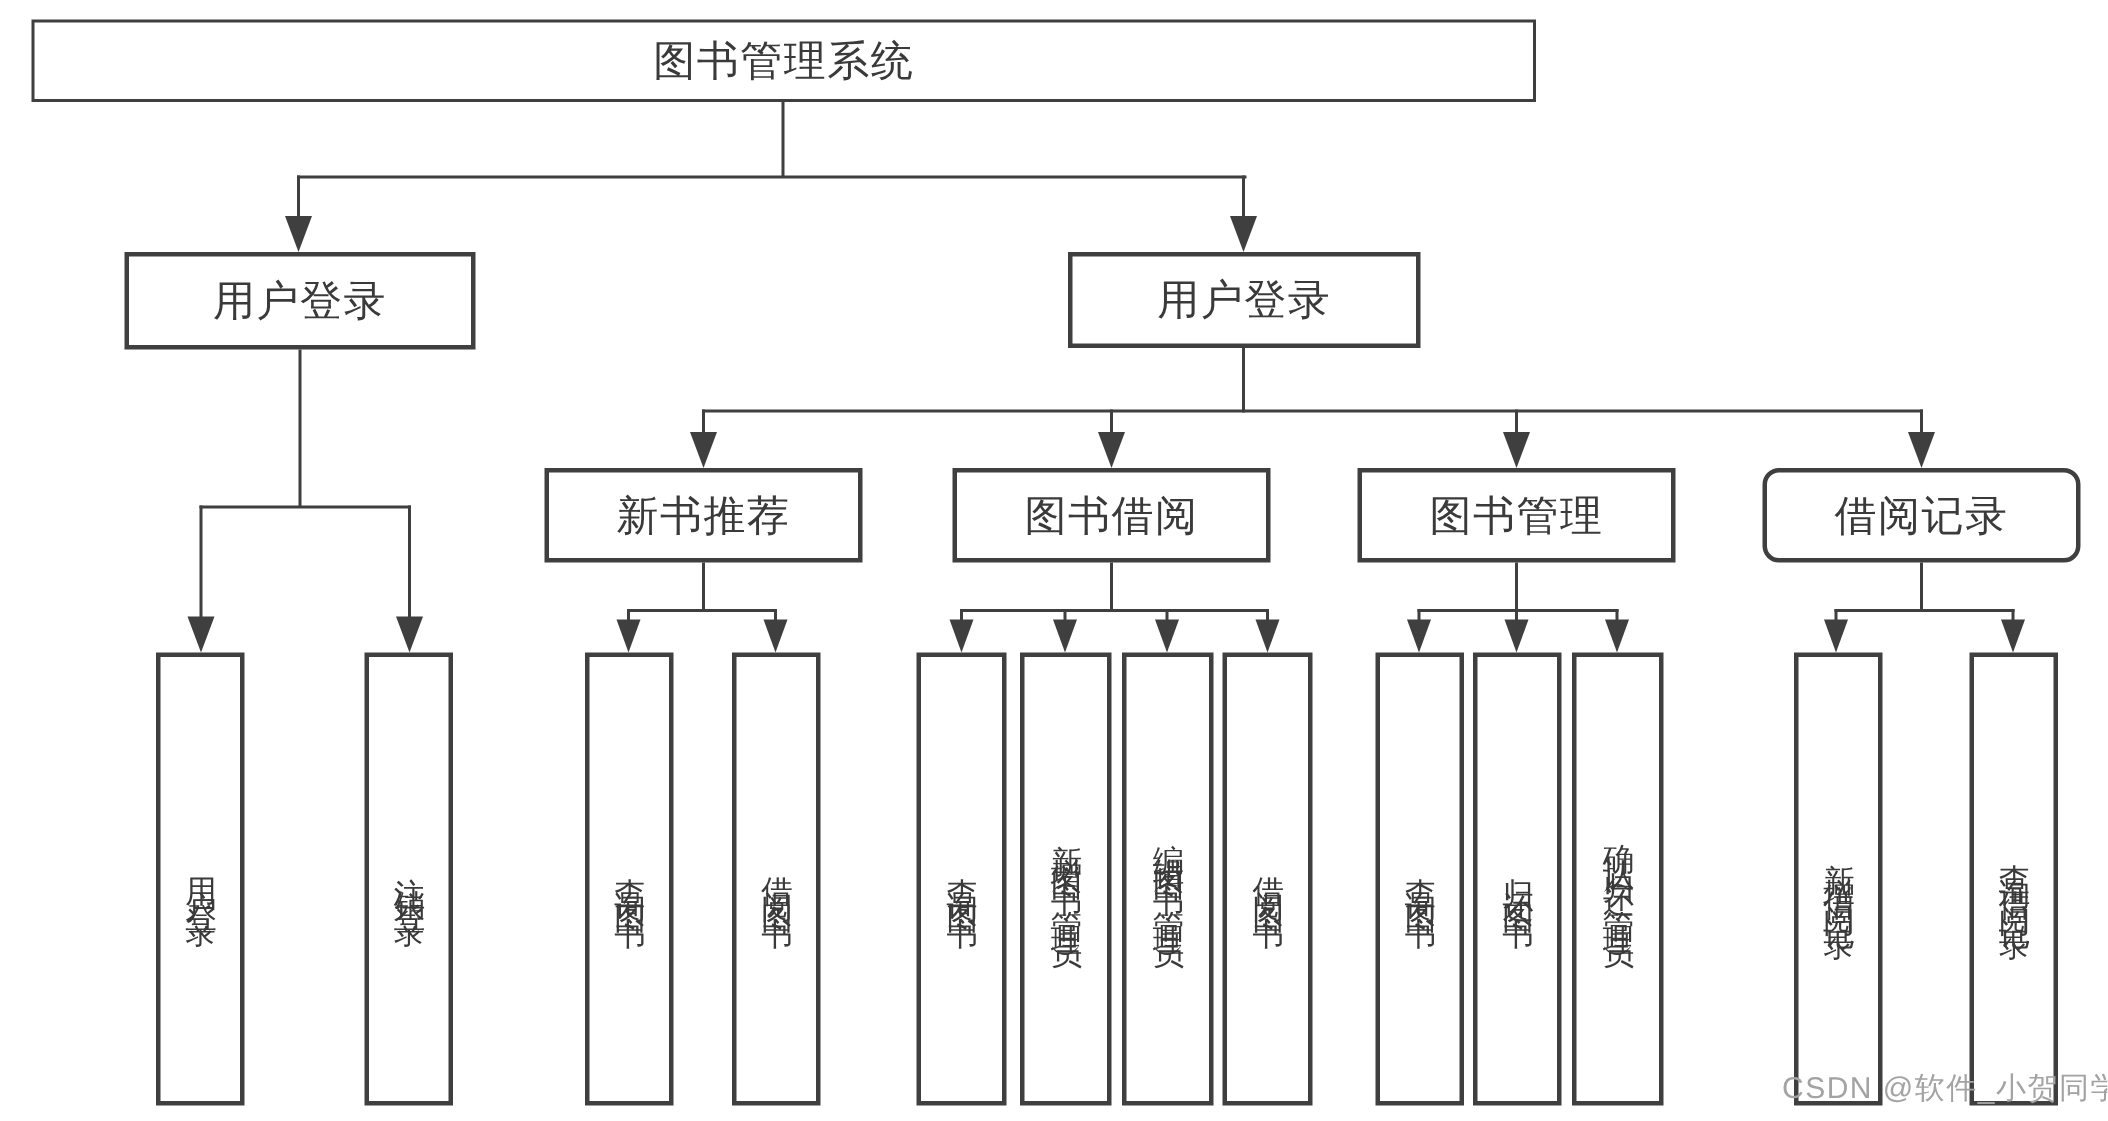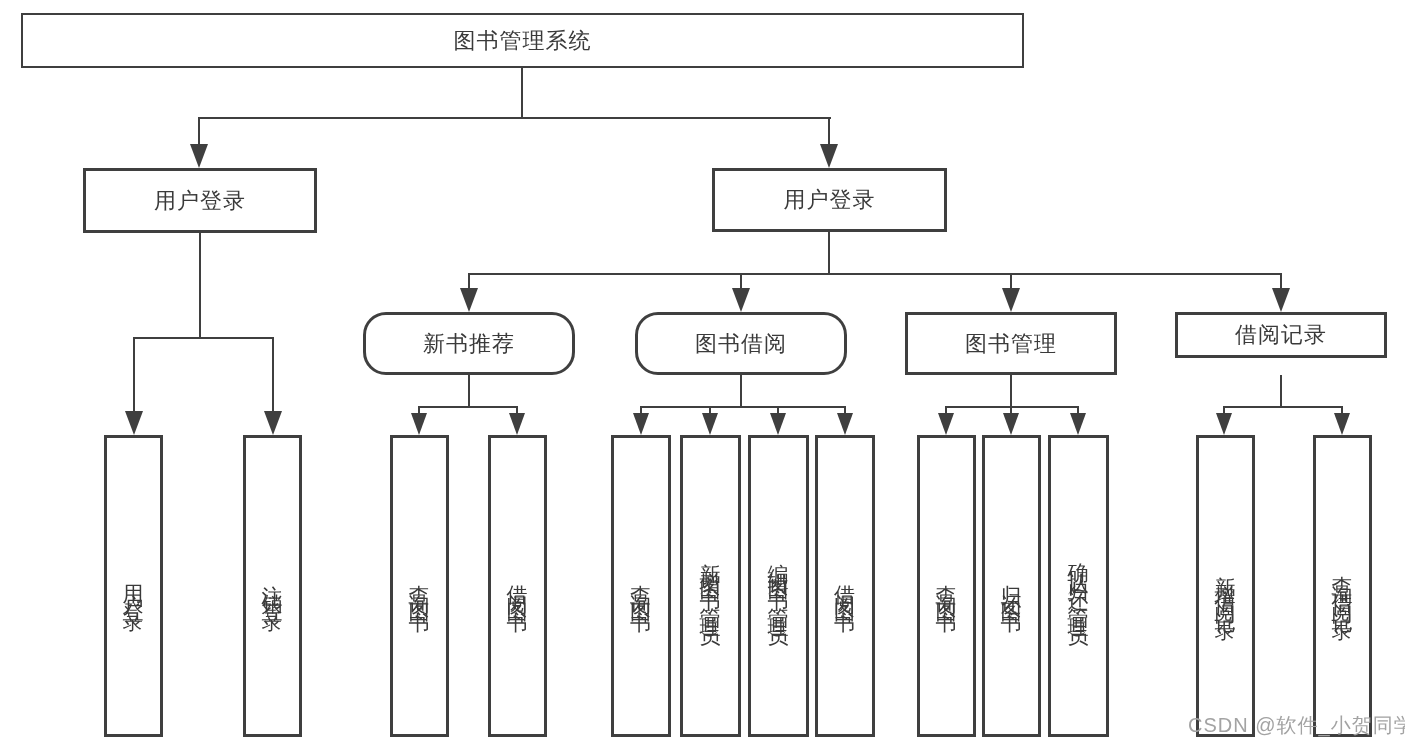--- a/index.html
+++ b/index.html
@@ -10,21 +10,21 @@
     overflow:hidden;
   }
   .box{
     position:absolute;box-sizing:border-box;
     border:3px solid var(--line,#3f3f3f);
     background:#fff;
     display:flex;align-items:center;justify-content:center;
   }
   .box.root{border-width:2px;}
   .hlabel{
-    font-size:22px;color:var(--text,#3a3a3a);letter-spacing:1px;white-space:nowrap;font-family:Liberation Mono, monospace;
+    font-size:28px;color:var(--text,#3a3a3a);letter-spacing:1px;white-space:nowrap;font-family:Liberation Mono, monospace;
   }
   .vlabel{
     writing-mode:vertical-rl;text-orientation:mixed;
     font-size:21px;line-height:1;letter-spacing:9px;
     color:var(--text,#3a3a3a);white-space:nowrap;
   }
   .line{position:absolute;background:var(--line,#3f3f3f);}
   .arrow{
     position:absolute;width:0;height:0;
     border-left:9px solid transparent;border-right:9px solid transparent;
@@ -48,30 +48,30 @@
     <span class="hlabel">图书管理系统</span>
   </div>
 
   <div class="box" style="left:83px;top:168px;width:234px;height:65px;">
     <span class="hlabel">用户登录</span>
   </div>
   <div class="box" style="left:712px;top:168px;width:235px;height:64px;">
     <span class="hlabel">用户登录</span>
   </div>
 
-  <div class="box" style="left:363px;top:312px;width:212px;height:63px;border-radius:23px;">
+  <div class="box" style="left:363px;top:312px;width:212px;height:63px;">
     <span class="hlabel">新书推荐</span>
   </div>
-  <div class="box" style="left:635px;top:312px;width:212px;height:63px;border-radius:23px;">
+  <div class="box" style="left:635px;top:312px;width:212px;height:63px;">
     <span class="hlabel">图书借阅</span>
   </div>
   <div class="box" style="left:905px;top:312px;width:212px;height:63px;">
     <span class="hlabel">图书管理</span>
   </div>
-  <div class="box" style="left:1175px;top:312px;width:212px;height:46px;">
+  <div class="box" style="left:1175px;top:312px;width:212px;height:63px;border-radius:11px;">
     <span class="hlabel">借阅记录</span>
   </div>
 
   <div class="box" style="left:104px;top:435px;width:59px;height:302px;">
     <span class="vlabel">用户登录</span>
   </div>
   <div class="box" style="left:243px;top:435px;width:59px;height:302px;">
     <span class="vlabel">注销登录</span>
   </div>
 

